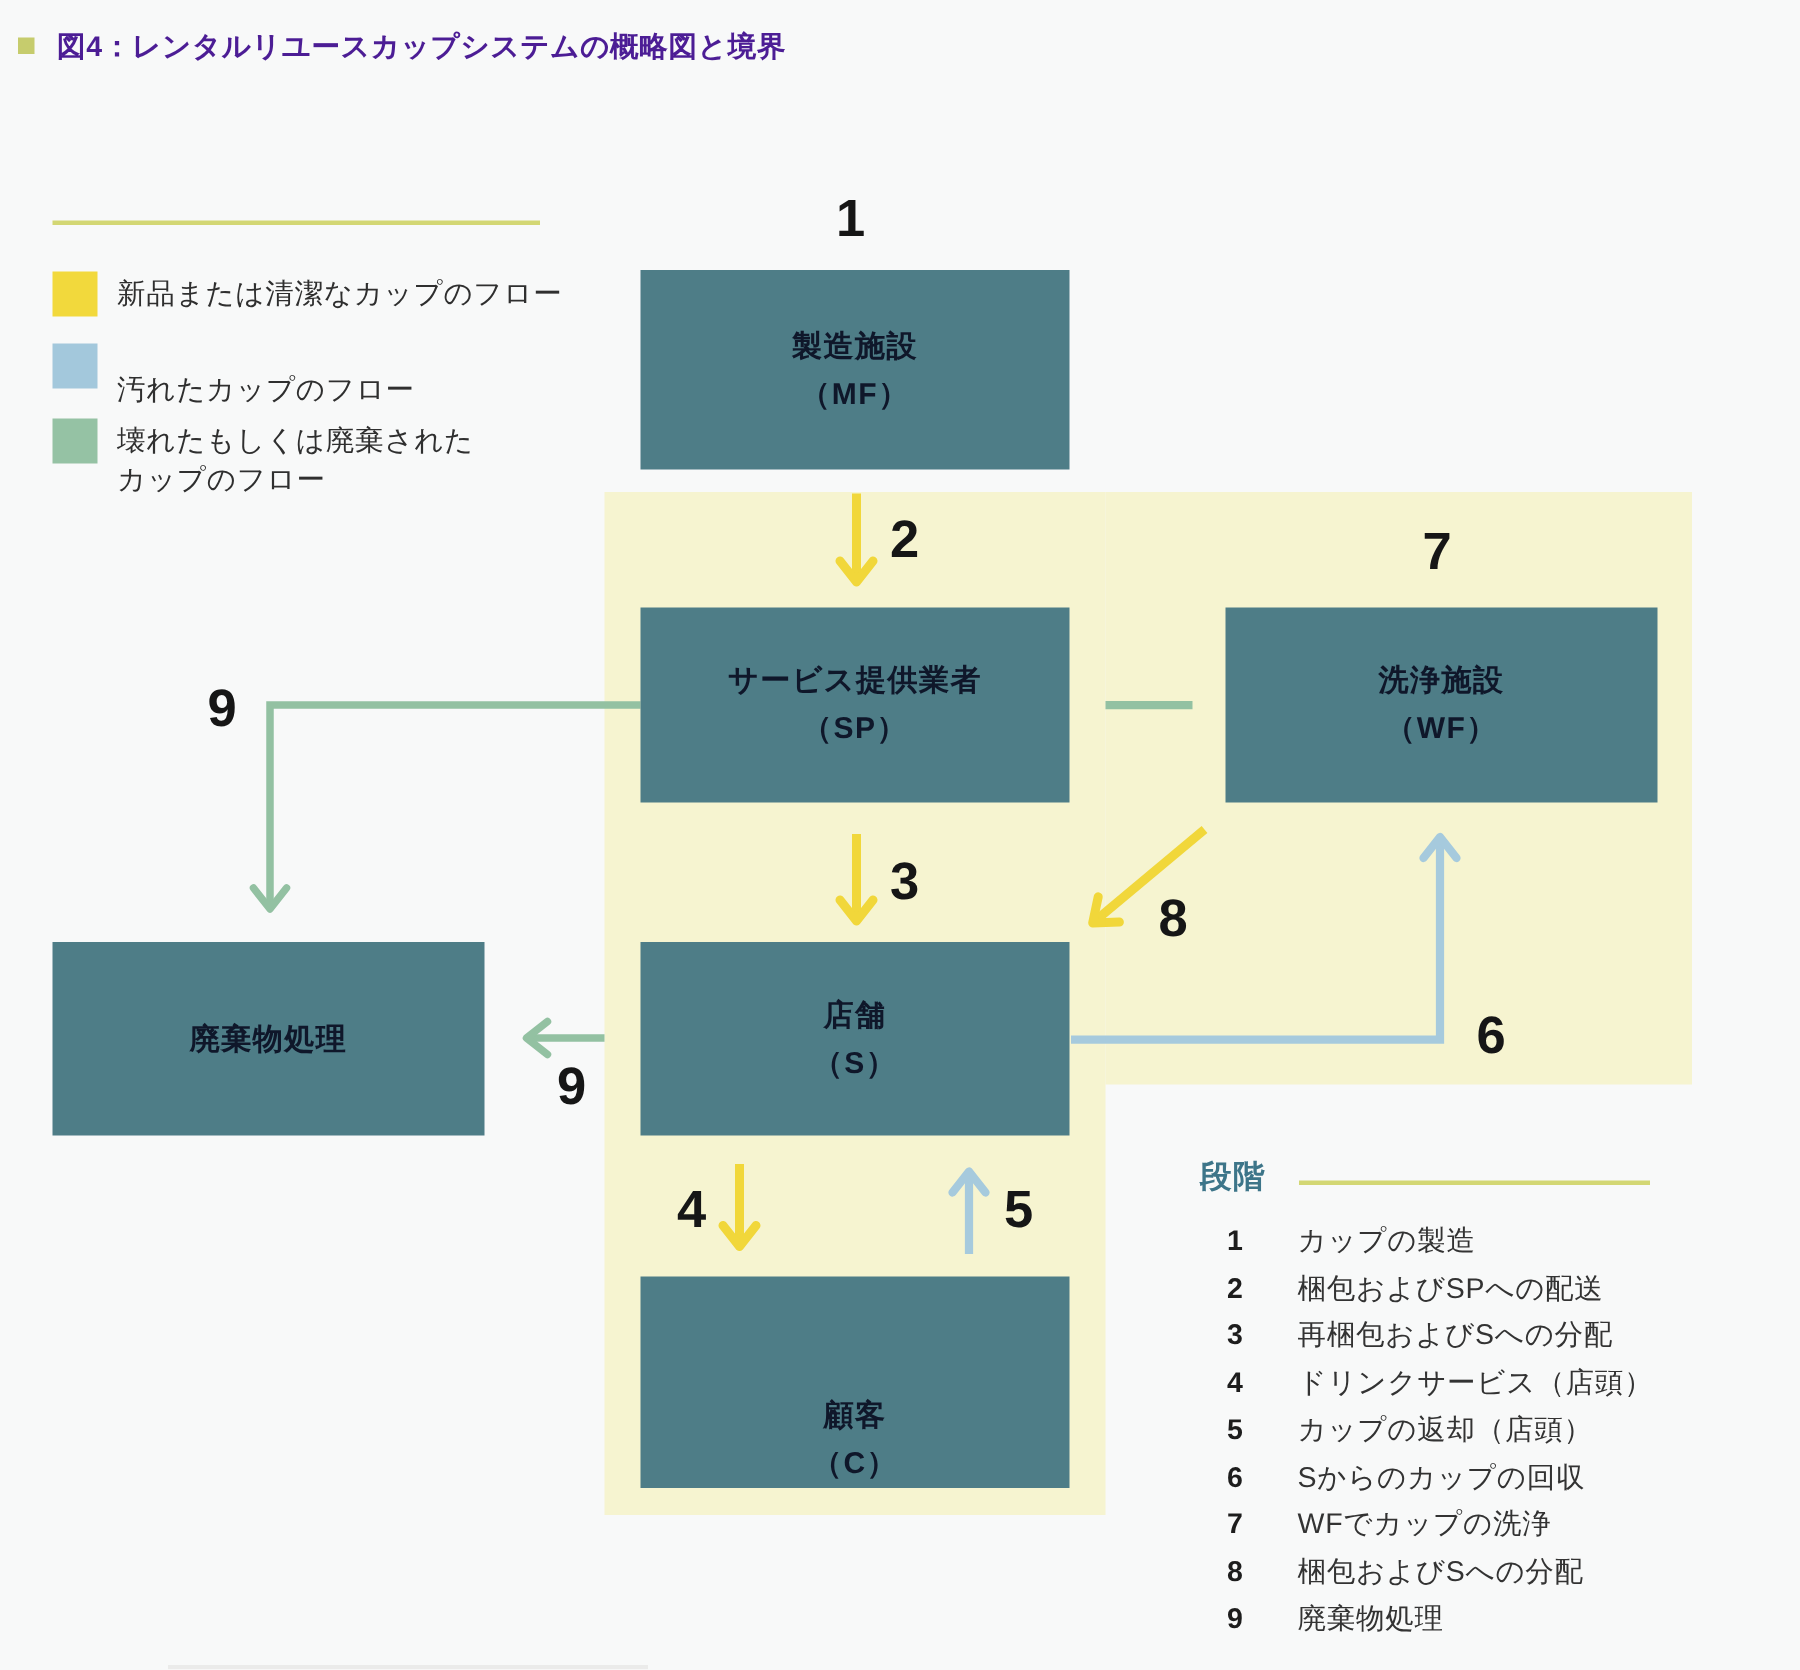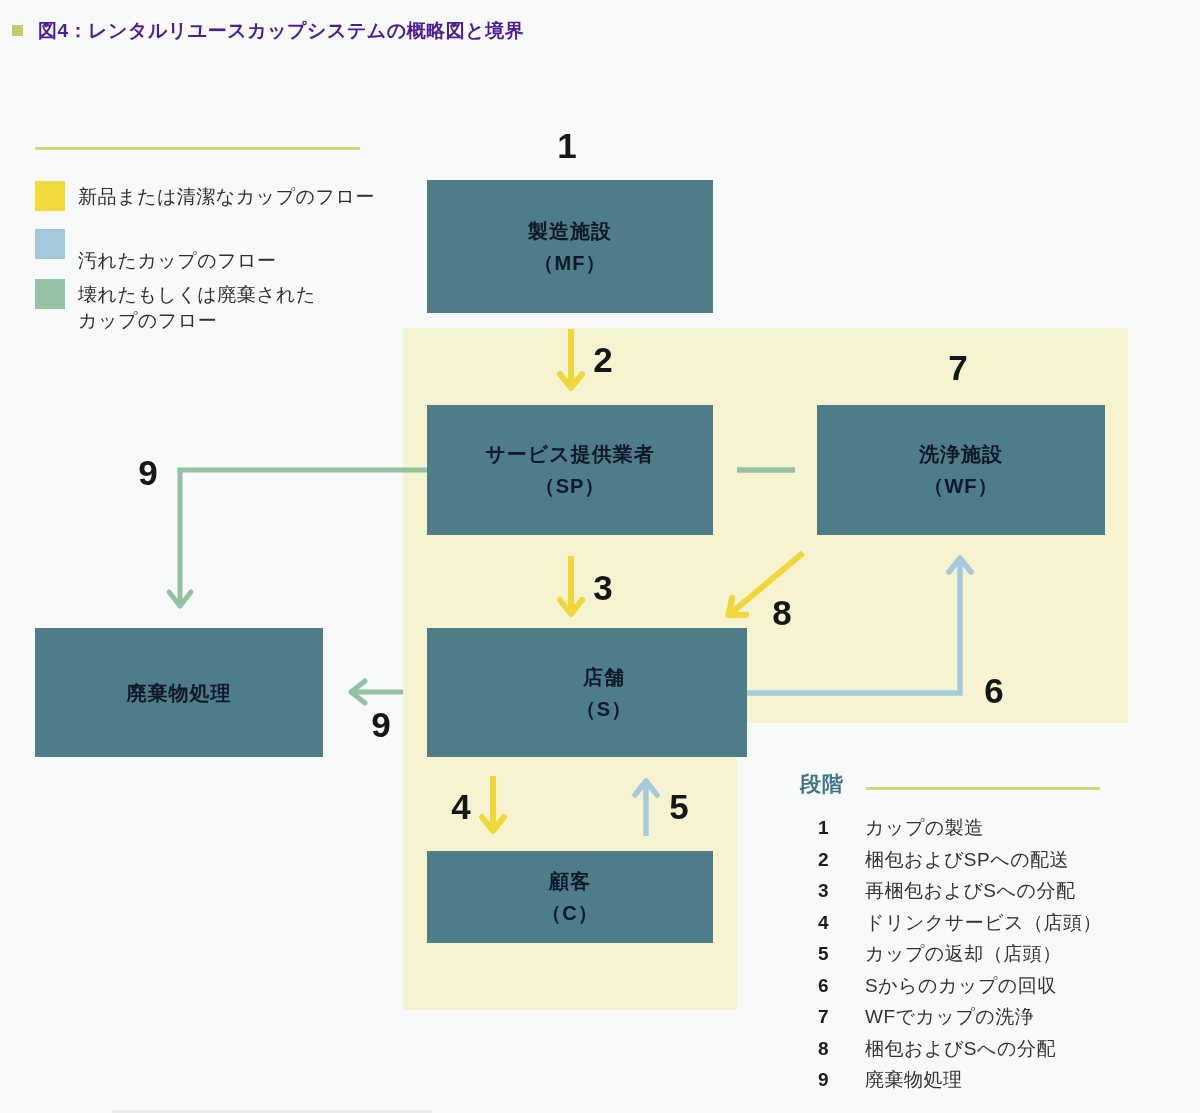--- a/index.html
+++ b/index.html
@@ -95,25 +95,25 @@
     <span>（MF）</span>
   </div>
   <div class="node" style="left:427px; top:405px; width:286px; height:130px;">
     <span>サービス提供業者</span>
     <span>（SP）</span>
   </div>
   <div class="node" style="left:817px; top:405px; width:288px; height:130px;">
     <span>洗浄施設</span>
     <span>（WF）</span>
   </div>
-  <div class="node" style="left:427px; top:628px; width:286px; height:129px;padding-left:34px;">
+  <div class="node" style="left:427px; top:628px; width:286px; height:129px;">
     <span>店舗</span>
     <span>（S）</span>
   </div>
-  <div class="node" style="left:427px; top:851px; width:286px; height:92px;">
+  <div class="node" style="left:427px; top:851px; width:286px; height:141px;justify-content:flex-end;">
     <span>顧客</span>
     <span>（C）</span>
   </div>
   <div class="node" style="left:35px; top:628px; width:288px; height:129px;">
     <span>廃棄物処理</span>
   </div>
 
   <span class="num" style="left:567px; top:146px;">1</span>
   <span class="num" style="left:603px; top:360px;">2</span>
   <span class="num" style="left:603px; top:588px;">3</span>

